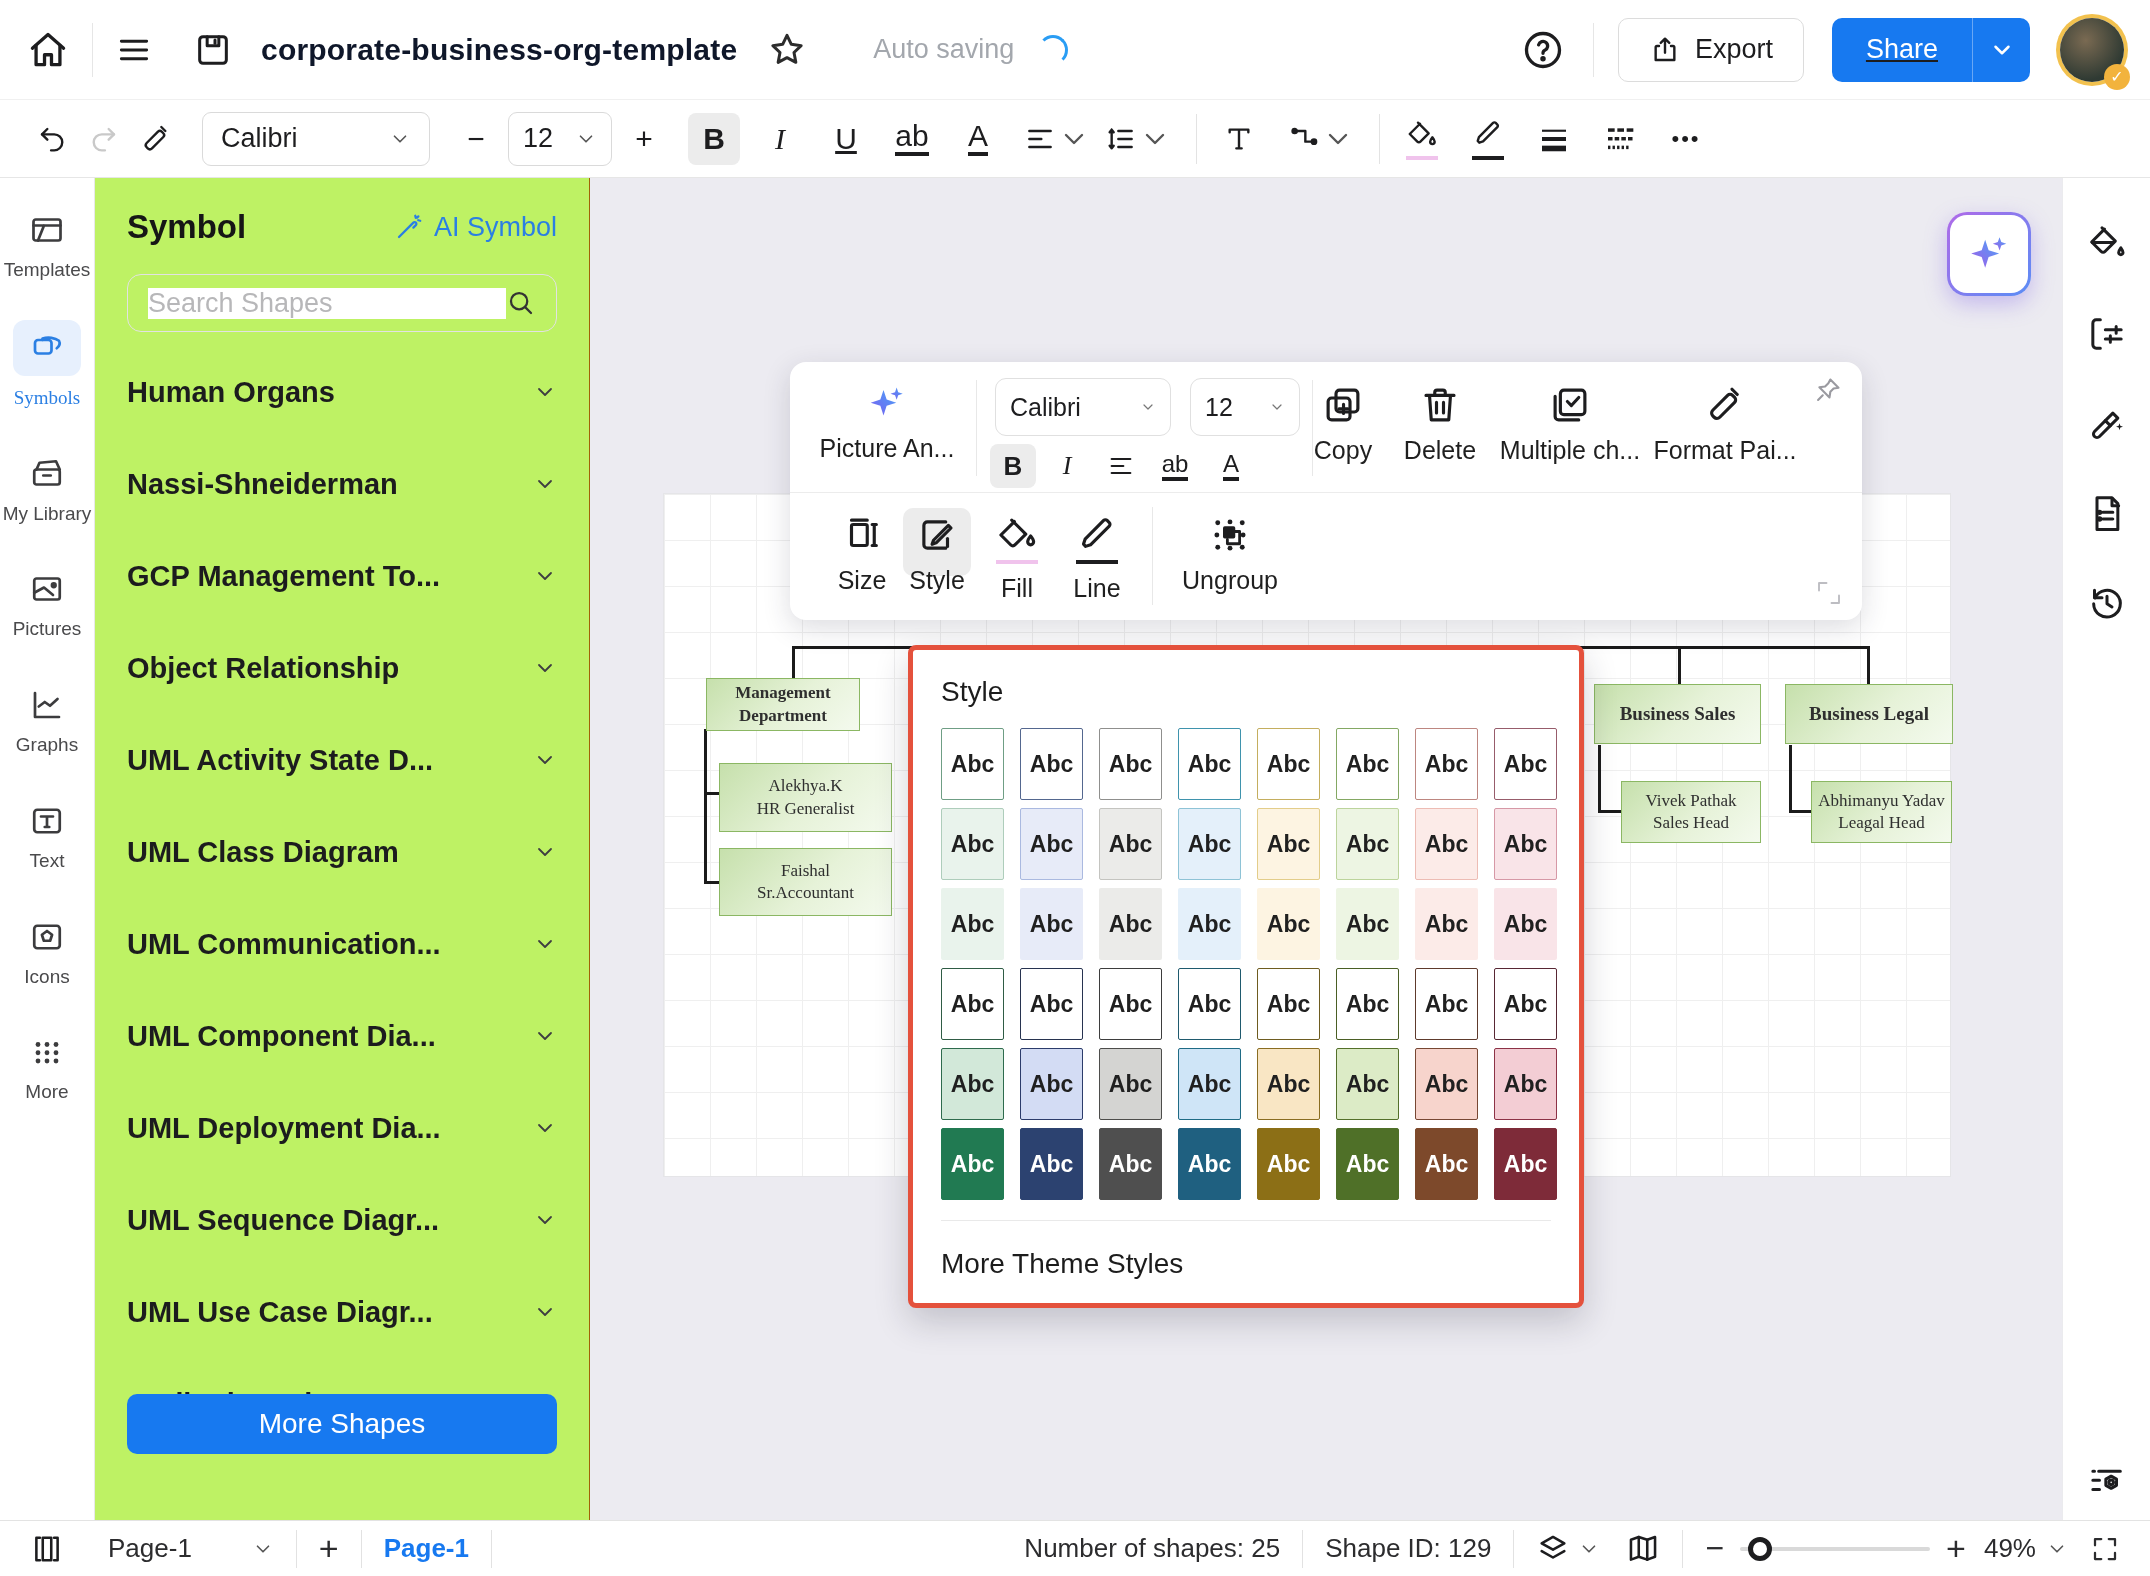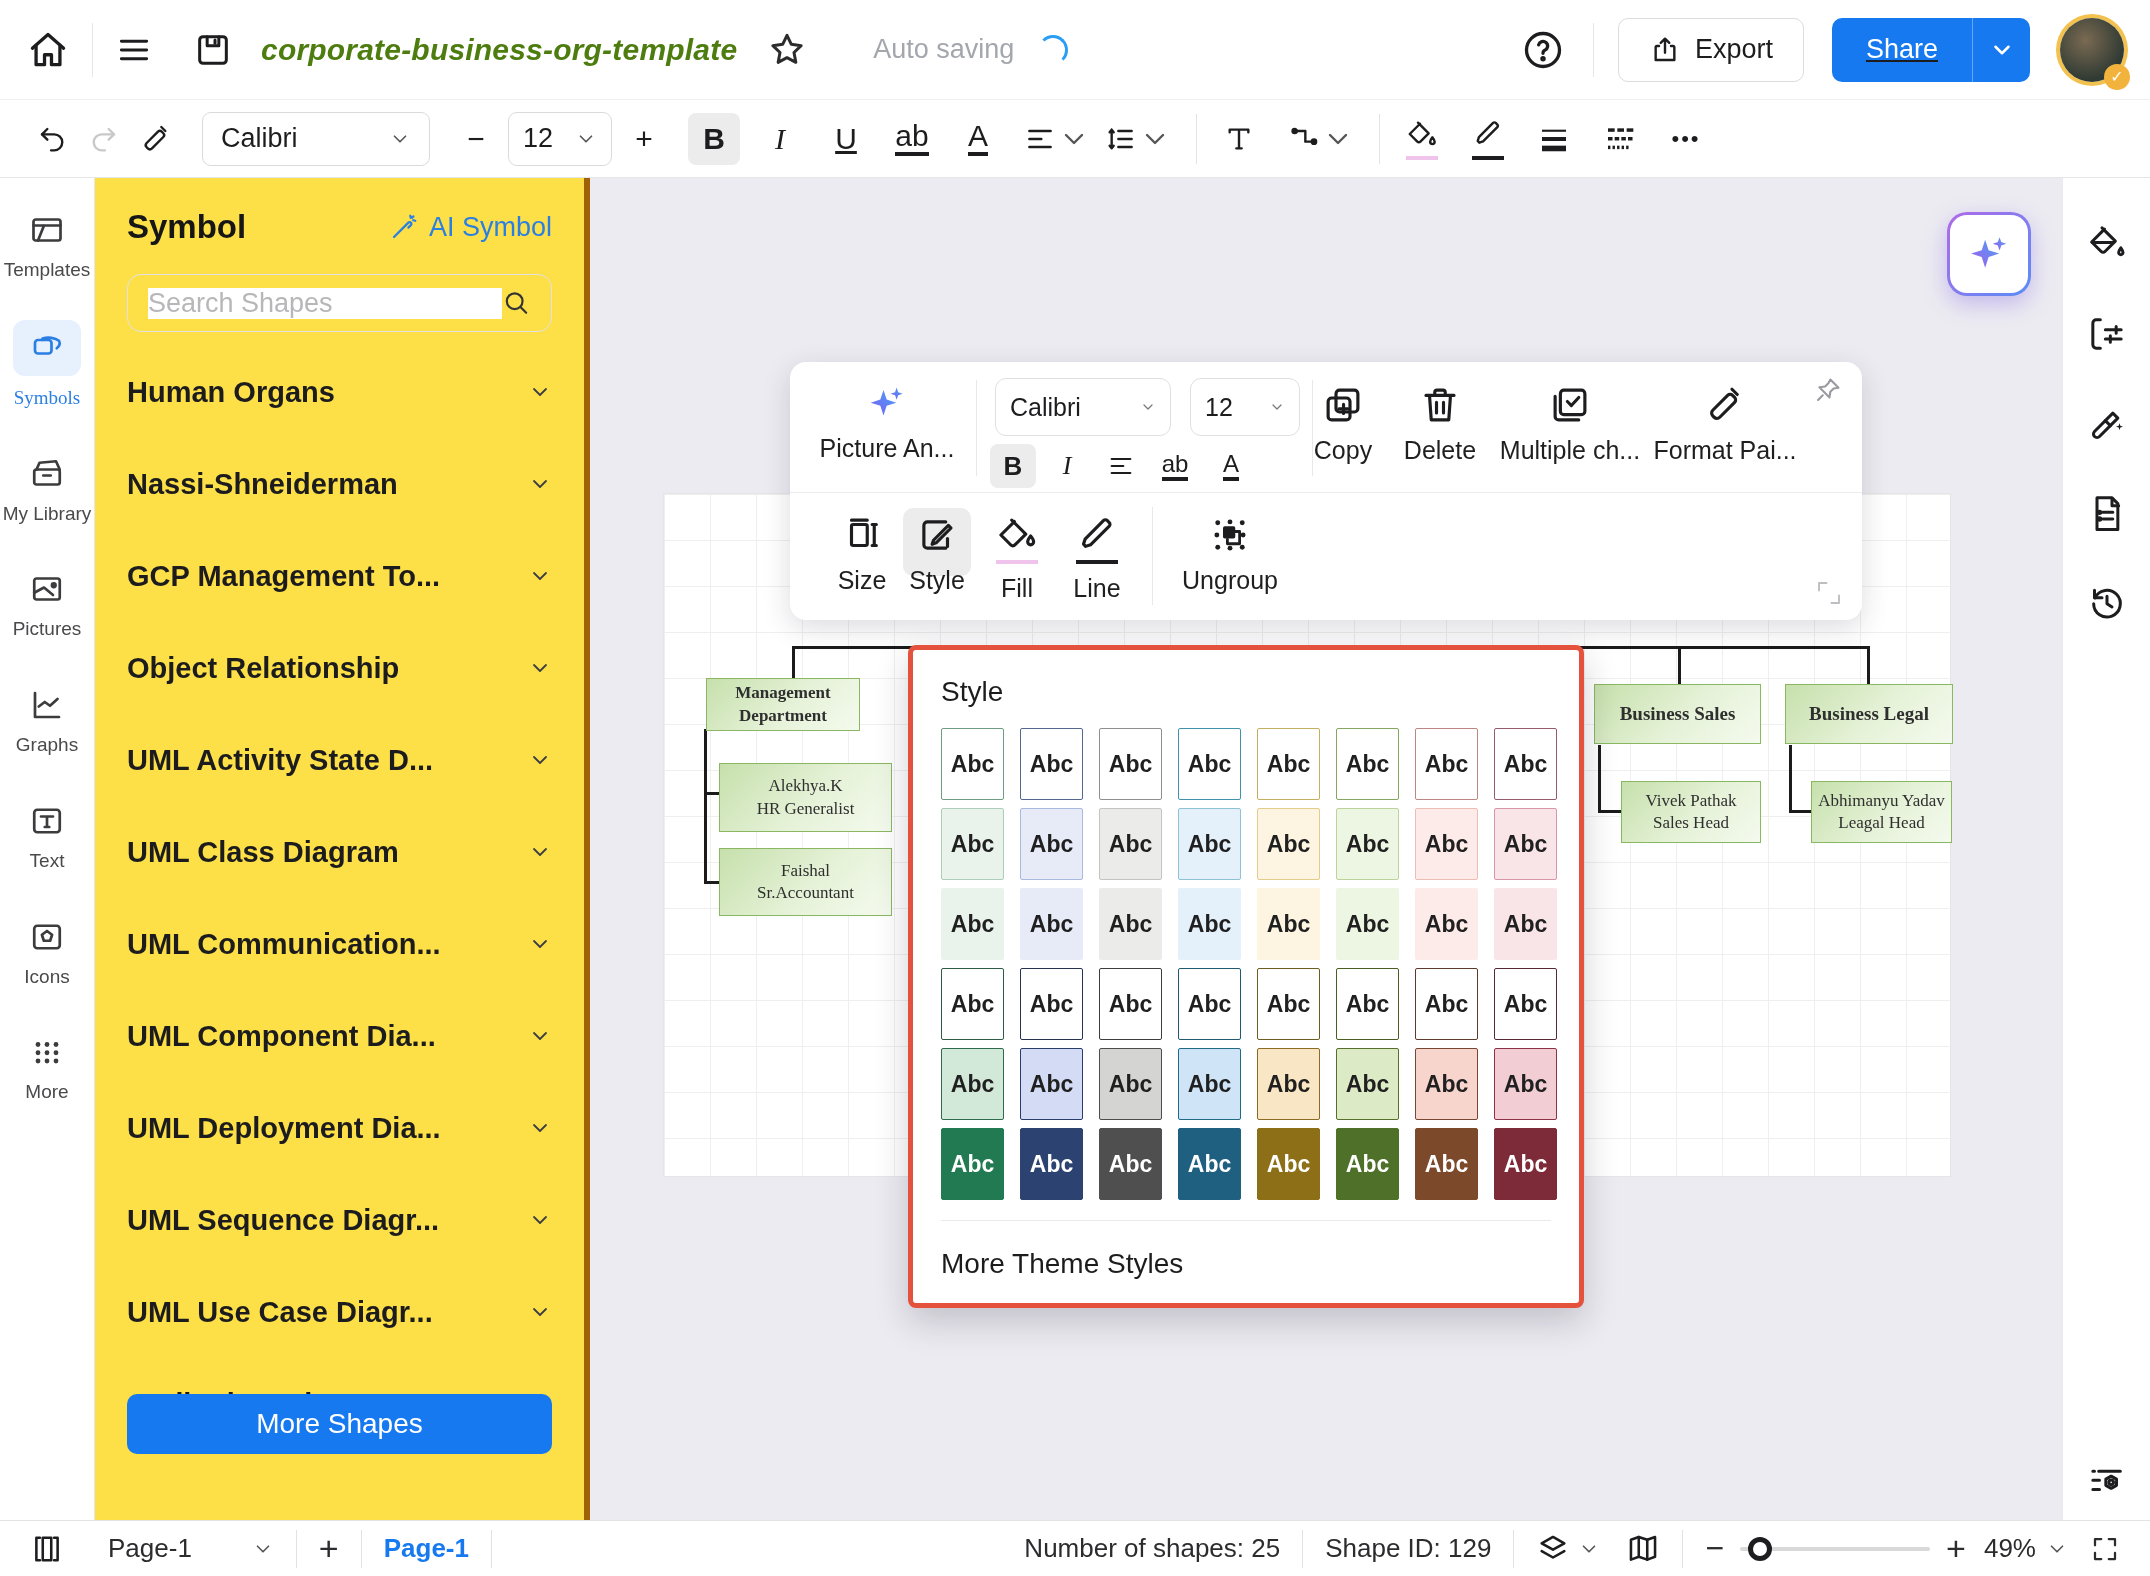--- a/index.html
+++ b/index.html
@@ -11,21 +11,21 @@
   .ic { fill:none; stroke:currentColor; stroke-width:1.8; stroke-linecap:round; stroke-linejoin:round; }
   .ic.thick { stroke-width:2.3; }
 
   
   .topbar { position:absolute; left:0; top:0; width:2150px; height:100px; background:#fff;
             display:flex; align-items:center; border-bottom:1px solid #f0f0f0; z-index:20; }
   .tb-home { width:44px; height:44px; margin-left:26px; color:#1d1d1f; }
   .tb-sep { width:1px; height:54px; background:#e6e6e6; margin:0 22px; }
   .tb-burger { width:38px; height:38px; color:#1d1d1f; margin-right:40px; }
   .tb-save { width:40px; height:40px; color:#1d1d1f; margin-right:28px; }
-  .tb-title { font-size:30px; font-weight:700; color:#4d7c0f; letter-spacing:.2px;font-style:italic; }
+  .tb-title { font-size:30px; font-weight:700; color:#0f172a; letter-spacing:.2px; }
   .tb-star { width:40px; height:40px; color:#2c2c2c; margin-left:30px; }
   .tb-autosave { color:#a3a7ad; font-size:27px; margin-left:66px; }
   .tb-spinner { width:30px; height:30px; border:3px solid transparent; border-top-color:#2a9df4; border-right-color:#2a9df4;
                 border-radius:50%; margin-left:24px; animation:spin 1s linear infinite; }
   @keyframes spin { to { transform:rotate(360deg);} }
   .tb-right { margin-left:auto; display:flex; align-items:center; }
   .tb-help { width:44px; height:44px; color:#1d1d1f; }
   .tb-sep2 { width:1px; height:54px; background:#e6e6e6; margin:0 24px 0 28px; }
   .btn-export { display:flex; align-items:center; gap:14px; border:1.5px solid #dcdcdc; border-radius:10px;
                 height:64px; padding:0 30px; background:#fff; font-size:27px; color:#1d1d1f; }
@@ -66,22 +66,22 @@
               border-right:1px solid #e8e8e8; display:flex; flex-direction:column; align-items:center;
               padding-top:34px; z-index:10; }
   .rail-item { display:flex; flex-direction:column; align-items:center; margin-bottom:46px; color:#3c3c3e; }
   .rail-item svg { width:36px; height:36px; }
   .rail-item .rl { font-size:19px; margin-top:10px; color:#4a4a4c; text-align:right; line-height:1.25; }
   .rail-item.active { color:#2b7fe3; }
   .rail-item.active .rl { color:#2b7fe3;font-family:Liberation Serif, serif; }
   .rail-item.active .pill { background:#e7f0fd; border-radius:12px; padding:8px 16px; margin:-8px -16px 0; }
 
   
-  .panel { position:absolute; left:95px; top:178px; width:495px; height:1342px; background:#fde047;
-           border-right:6px solid #a16207; z-index:9; }
+  .panel { position:absolute; left:95px; top:178px; width:495px; height:1342px; background:#bef264;
+           border-right:1px solid #a16207; z-index:9; }
   .panel-head { display:flex; align-items:center; justify-content:space-between; padding:30px 32px 0; }
   .panel-title { font-size:33px; font-weight:800; color:#161616; }
   .ai-link { display:flex; align-items:center; gap:10px; color:#2b7fe3; font-size:27px; }
   .ai-link svg { width:30px; height:30px; }
   .searchbox { margin:28px 32px 0; height:58px; border:1.5px solid #e2e2e2; border-radius:14px;
                display:flex; align-items:center; padding:0 20px; }
   .searchbox input { flex:1; border:none; outline:none; font-size:27px; color:#333; font-family:inherit; }
   .searchbox input::placeholder { color:#b7b7b9; }
   .searchbox svg { width:30px; height:30px; color:#333; }
   .cat-list { margin-top:14px; height:1048px; overflow:hidden; }

